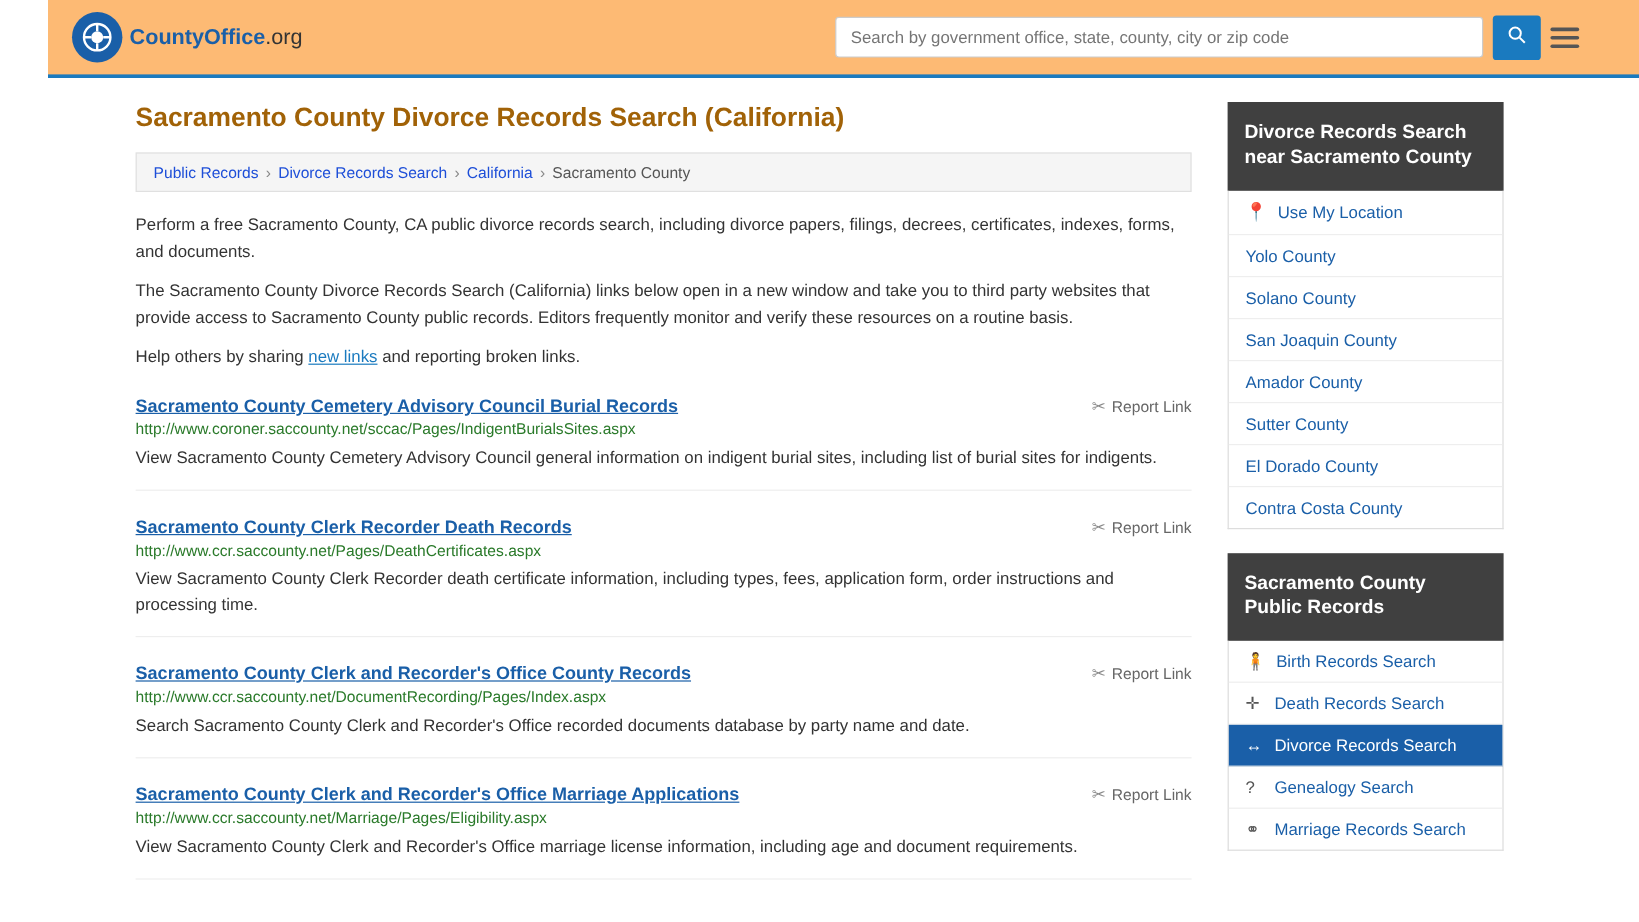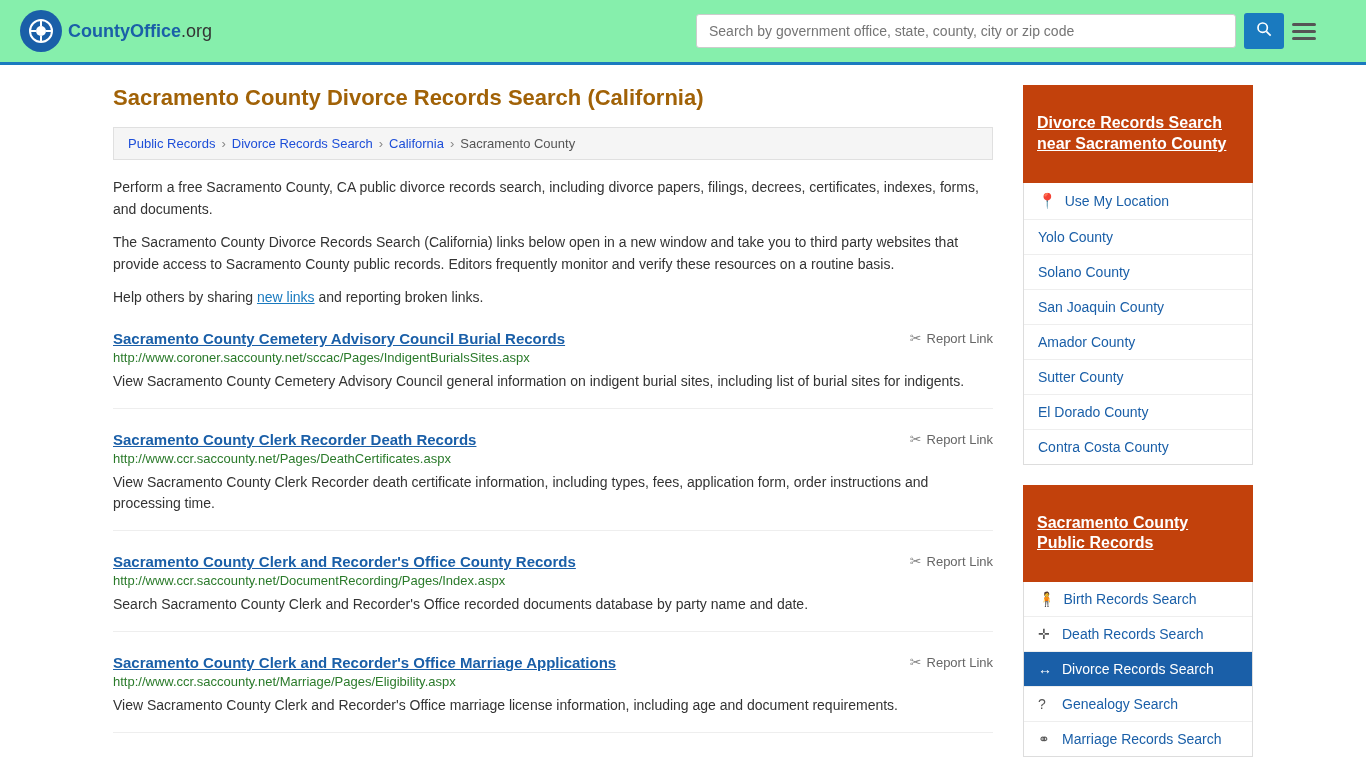--- a/index.html
+++ b/index.html
@@ -1,25 +1,26 @@
 <!DOCTYPE html>
 <html><head>
   <meta charset="utf-8">
   <style>
     * { box-sizing: border-box; margin: 0; padding: 0; }
     body { font-family: Arial, sans-serif; font-size: 14px; color: #333; background: #fff; }
 
     
     .header {
-      background: #86efac;
+      background: #fdba74;
       border-bottom: 3px solid #1a7abf;
       padding: 10px 20px;
       display: flex;
       align-items: center;
       justify-content: space-between;
+      margin-left: 40px;
     }
     .logo-area {
       display: flex;
       align-items: center;
       gap: 6px;
     }
     .logo-circle {
       width: 42px;
       height: 42px;
       background: #1a5fa8;
@@ -175,28 +176,27 @@
       color: #333;
       line-height: 1.5;
     }
 
     
     .sidebar {
       width: 230px;
       min-width: 230px;
     }
     .sidebar-section-title {
-      background: #c2410c;
+      background: #404040;
       color: #fff;
       font-size: 16px;
       font-weight: bold;
-      padding: 28px 14px;
+      padding: 16px 14px;
       margin-bottom: 0;
       line-height: 1.3;
-      text-decoration: underline;
     }
     .sidebar-list {
       border: 1px solid #ddd;
       border-top: none;
       margin-bottom: 20px;
     }
     .sidebar-item {
       padding: 9px 14px;
       border-bottom: 1px solid #eee;
       display: flex;

